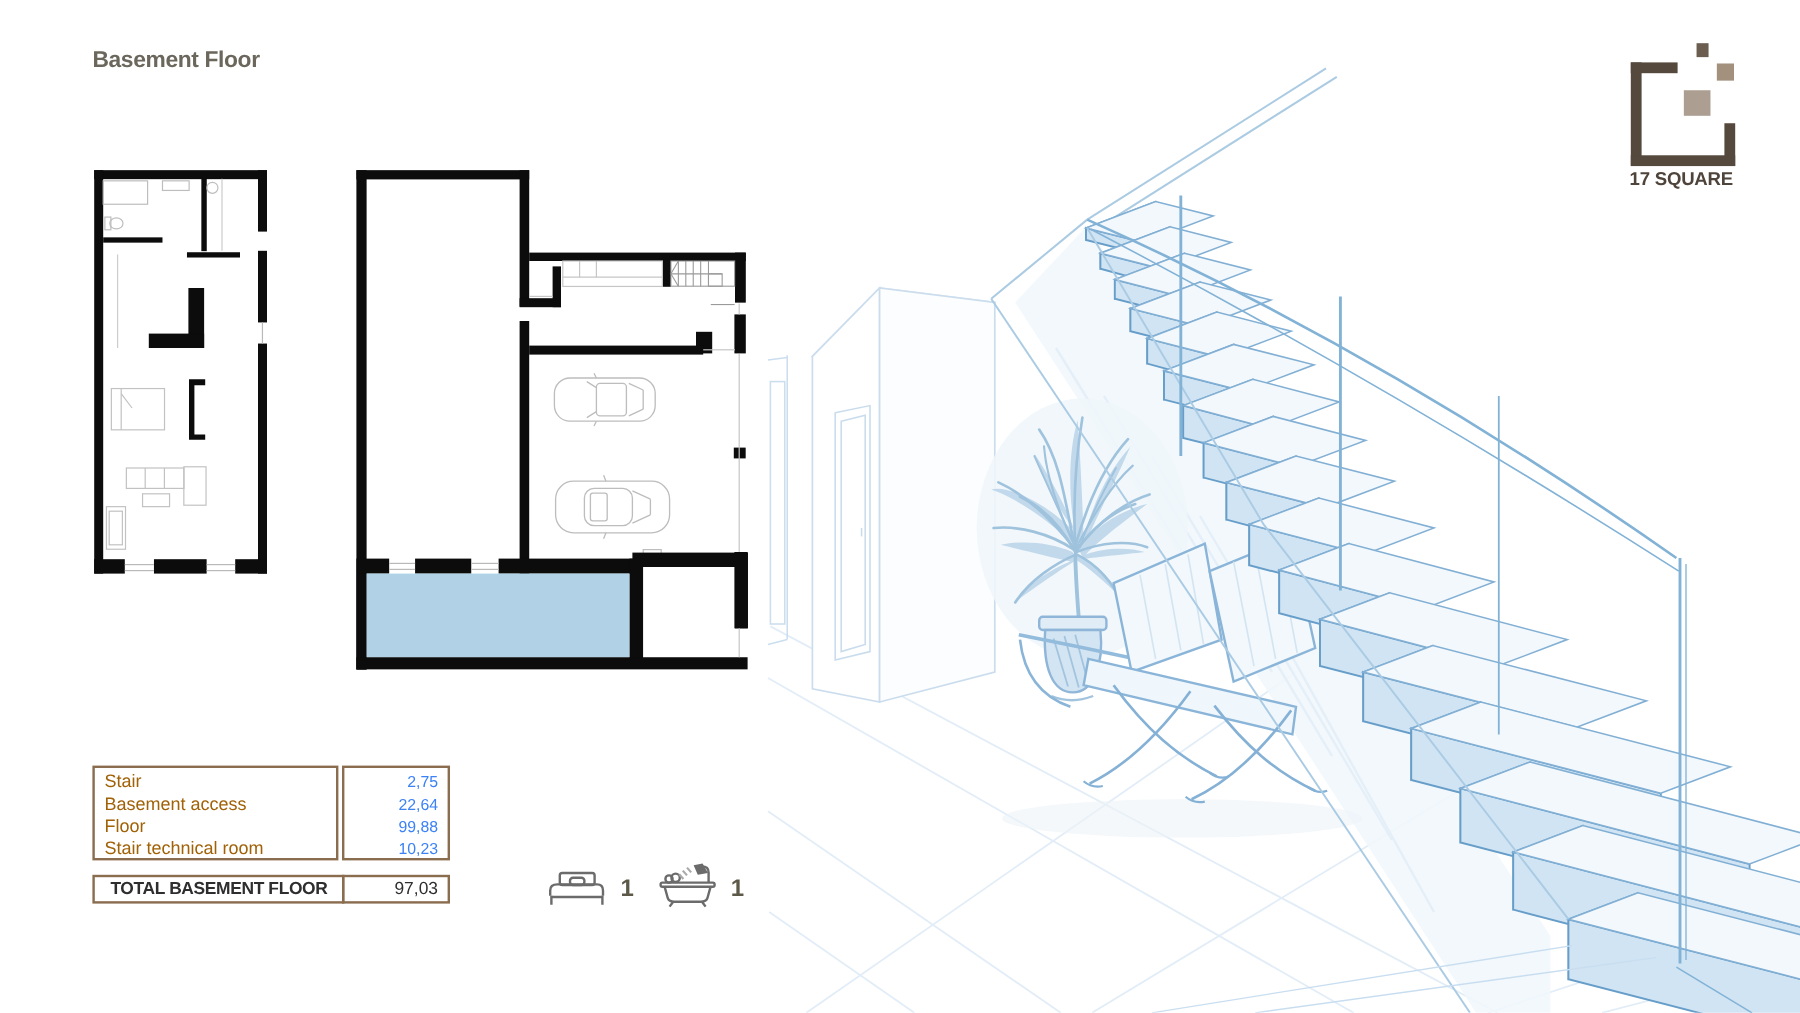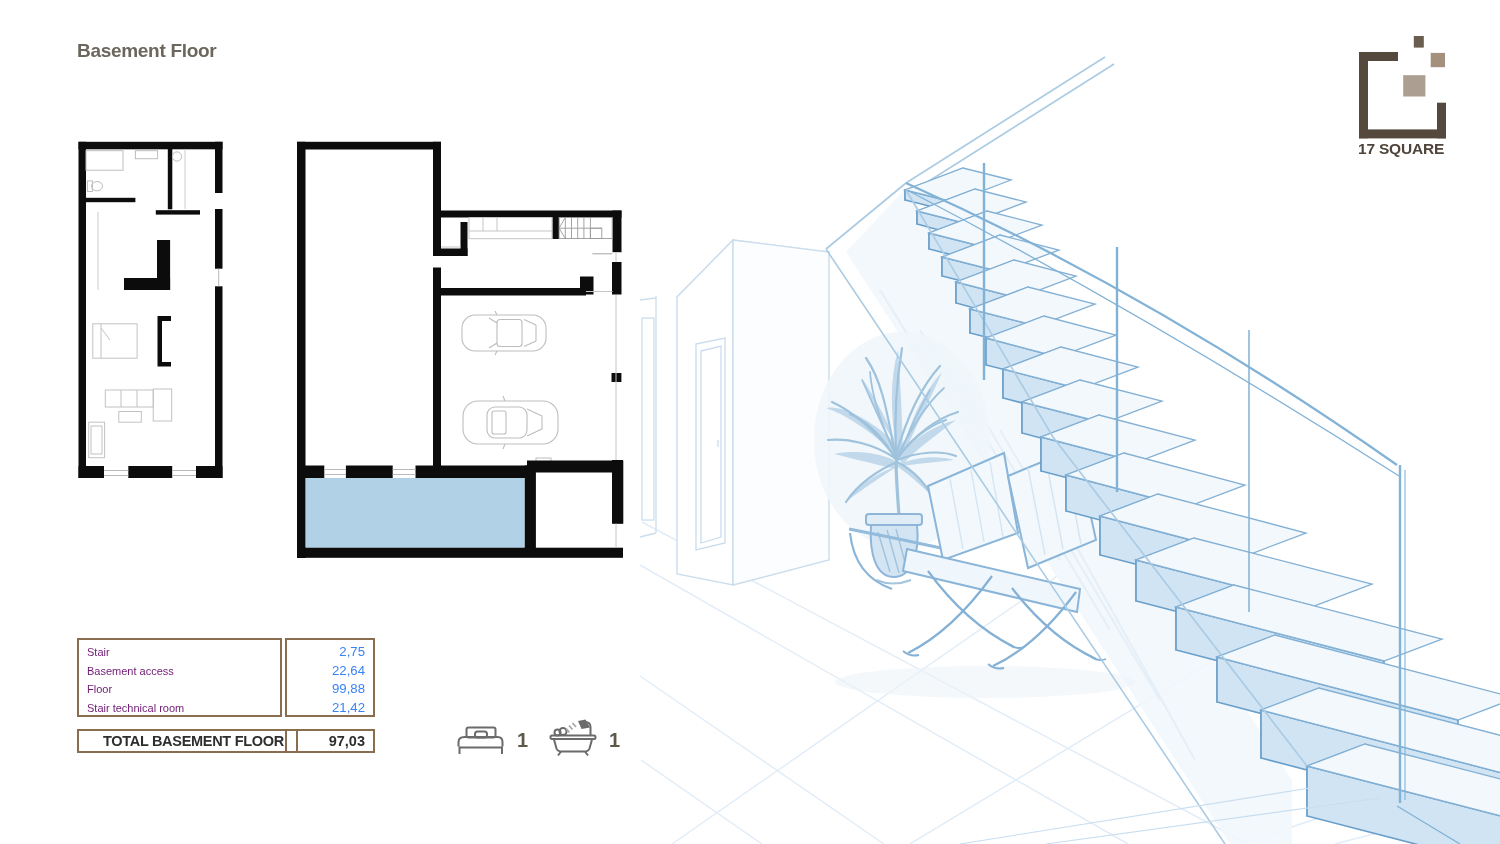--- a/index.html
+++ b/index.html
@@ -389,40 +389,40 @@
   <rect x="305.5" y="478" width="219" height="69.7" fill="#b1d1e7"></rect>
 
   <rect x="297" y="547.7" width="326" height="10.1" fill="#0c0c0c"></rect>
 
   <rect x="612.5" y="460.5" width="10.8" height="63.1" fill="#0c0c0c"></rect>
 
   <line x1="616" y1="523.6" x2="616" y2="547.7" stroke="#c6c6c6" stroke-width="1"></line>
 </svg>
 
 <div class="abs" style="left:77px;top:638px;width:193px;height:72px;border:2px solid #8a6c4e;
-font-size:11px;color:#701a75;line-height:18.5px;padding-left:8px;padding-top:3px;white-space:nowrap">
+font-size:15px;color:#a16207;line-height:18.5px;padding-left:8px;padding-top:3px;white-space:nowrap">
 <div>Stair</div>
 <div>Basement access</div>
 <div>Floor</div>
 <div>Stair technical room</div>
 </div>
 
 <div class="abs" style="left:285px;top:638px;width:78px;height:72px;border:2px solid #8a6c4e;
 font-size:13.2px;color:#3b82f6;line-height:18.5px;text-align:right;padding-right:8px;padding-top:3px">
 <div>2,75</div>
 <div>22,64</div>
 <div>99,88</div>
-<div>21,42</div>
+<div>10,23</div>
 </div>
 
 <div class="abs" style="left:77px;top:729px;width:193px;height:20px;border:2px solid #8a6c4e;
-font-size:14.5px;font-weight:bold;color:#2e2e2e;line-height:21px;padding-left:24px;white-space:nowrap;letter-spacing:-0.3px">TOTAL BASEMENT FLOOR</div>
+font-size:14.5px;font-weight:bold;color:#2e2e2e;line-height:21px;padding-left:13px;white-space:nowrap;letter-spacing:-0.3px">TOTAL BASEMENT FLOOR</div>
 
 <div class="abs" style="left:285px;top:729px;width:78px;height:20px;border:2px solid #8a6c4e;
-font-size:14.5px;font-weight:bold;color:#2e2e2e;line-height:21px;text-align:right;padding-right:8px">97,03</div>
+font-size:14.5px;font-weight:normal;color:#2e2e2e;line-height:21px;text-align:right;padding-right:8px">97,03</div>
 
 <svg class="abs" style="left:440px;top:710px" width="200" height="60" viewBox="440 710 200 60">
 
   <g stroke="#6b6b6b" stroke-width="2" fill="none">
     <rect x="466.5" y="727.5" width="29" height="10" rx="2"></rect>
     <rect x="475" y="731.5" width="12" height="6" rx="2.5" fill="#ffffff"></rect>
     <path d="M458.5,746.5 v-4.5 q0,-5 6,-5 h33 q5,0 5,5 v4.5"></path>
     <line x1="459.5" y1="746.5" x2="459.5" y2="754"></line>
     <line x1="502" y1="746.5" x2="502" y2="754"></line>
     <line x1="459.5" y1="747.5" x2="502" y2="747.5"></line>

